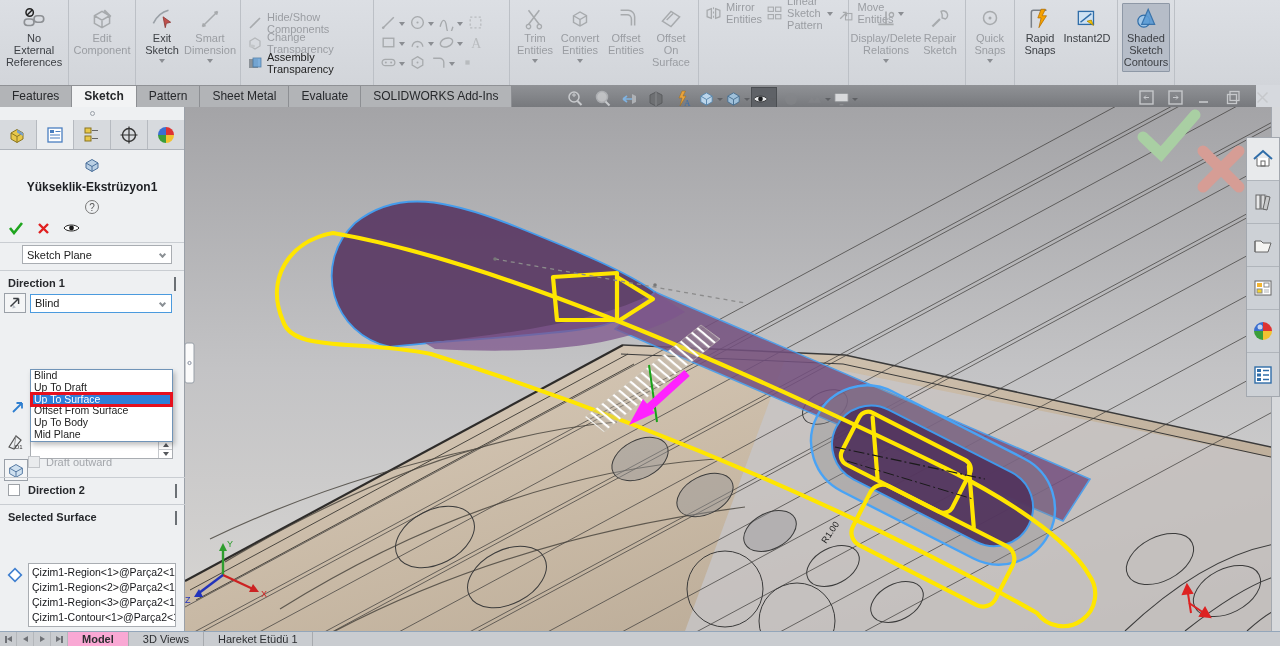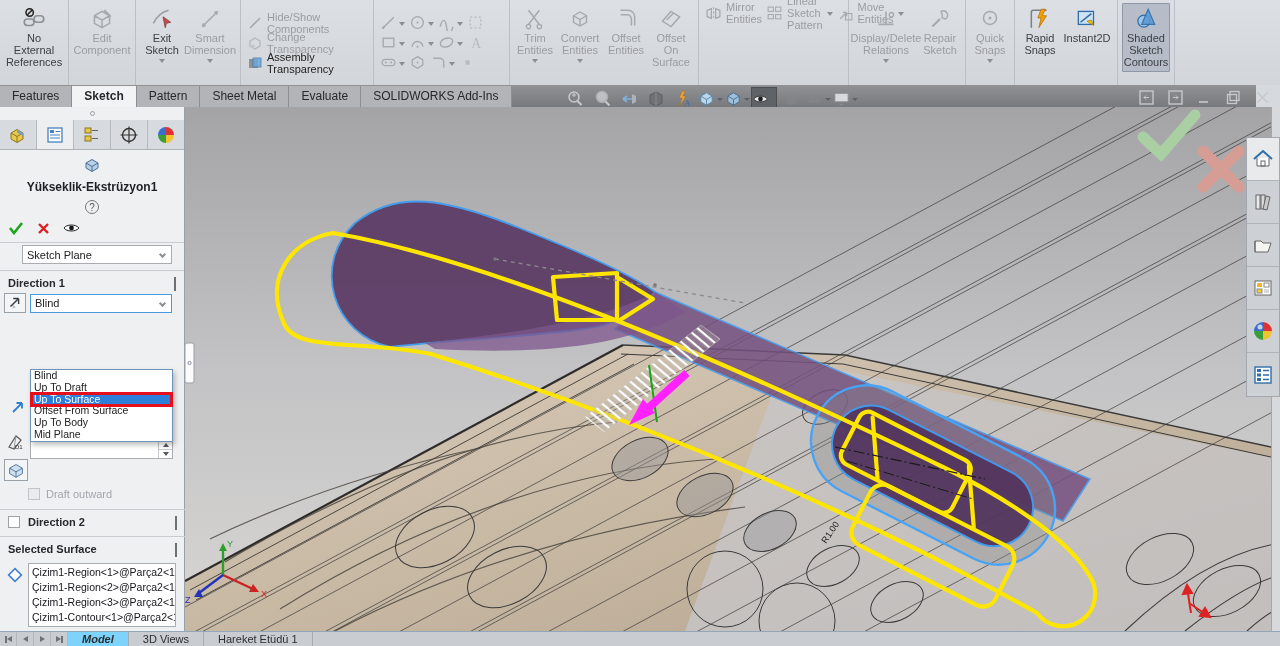--- a/index.html
+++ b/index.html
@@ -73,21 +73,21 @@
   
   #tp-strip { position:absolute; right:0; top:107px; width:9px; height:524px; background:#d7d9dc; border-left:1px solid #a3a8af; }
   #taskpane { position:absolute; right:0; top:137px; width:34px; background:#cdd1d6; border:1px solid #a3a8af; }
   .tp-btn { width:32px; height:43px; display:flex; align-items:center; justify-content:center; border-bottom:1px solid #b0b5bb; }
   .tp-btn.on { background:#e8eaec; }
 
   
   #bottombar { position:absolute; left:0; top:631px; width:1280px; height:15px; background:#c9ccd0; border-top:1px solid #93a6ba; display:flex; align-items:stretch; font-size:11px; }
   .nav-btn { width:17px; display:flex; align-items:center; justify-content:center; border-right:1px solid #b4b7bb; }
   .btab { padding:0 14px; display:flex; align-items:center; border-right:1px solid #a7aaae; color:#2c2e31; }
-  .btab.on { background:#7dd3fc; font-weight:bold;font-style:italic; }
+  .btab.on { background:#f9a8d4; font-weight:bold; }
   .tri-l { width:0;height:0;border-top:3.5px solid transparent;border-bottom:3.5px solid transparent;border-right:5px solid #6f7277;}
   .tri-r { width:0;height:0;border-top:3.5px solid transparent;border-bottom:3.5px solid transparent;border-left:5px solid #6f7277;}
   .bar-v { width:2px;height:7px;background:#6f7277;}
 </style>
 </head>
 <body>
 
 <div id="ribbon">
   <div class="rb-group">
     <div class="big-btn en" style="width:60px">
@@ -696,21 +696,21 @@
     <div class="btns">
         <div>
           <span class="tri-up"></span>
         </div>
         <div style="border-top:1px solid #c6c9cd">
           <span class="tri-dn"></span>
         </div>
       </div>
   </div>
 
-  <div style="position:absolute; left:0; top:376px; width:185px;">
+  <div style="position:absolute; left:0; top:344px; width:185px;">
     <div class="check-row">
       <span class="cb disabled"></span>
       <span>Draft outward</span>
     </div>
     <div class="sep"></div>
     <div class="sec-head">
       <span class="cb" style="margin-right:8px"></span>
       <span>Direction 2</span>
       <span class="cv"><span class="chev down"></span></span>
     </div>

